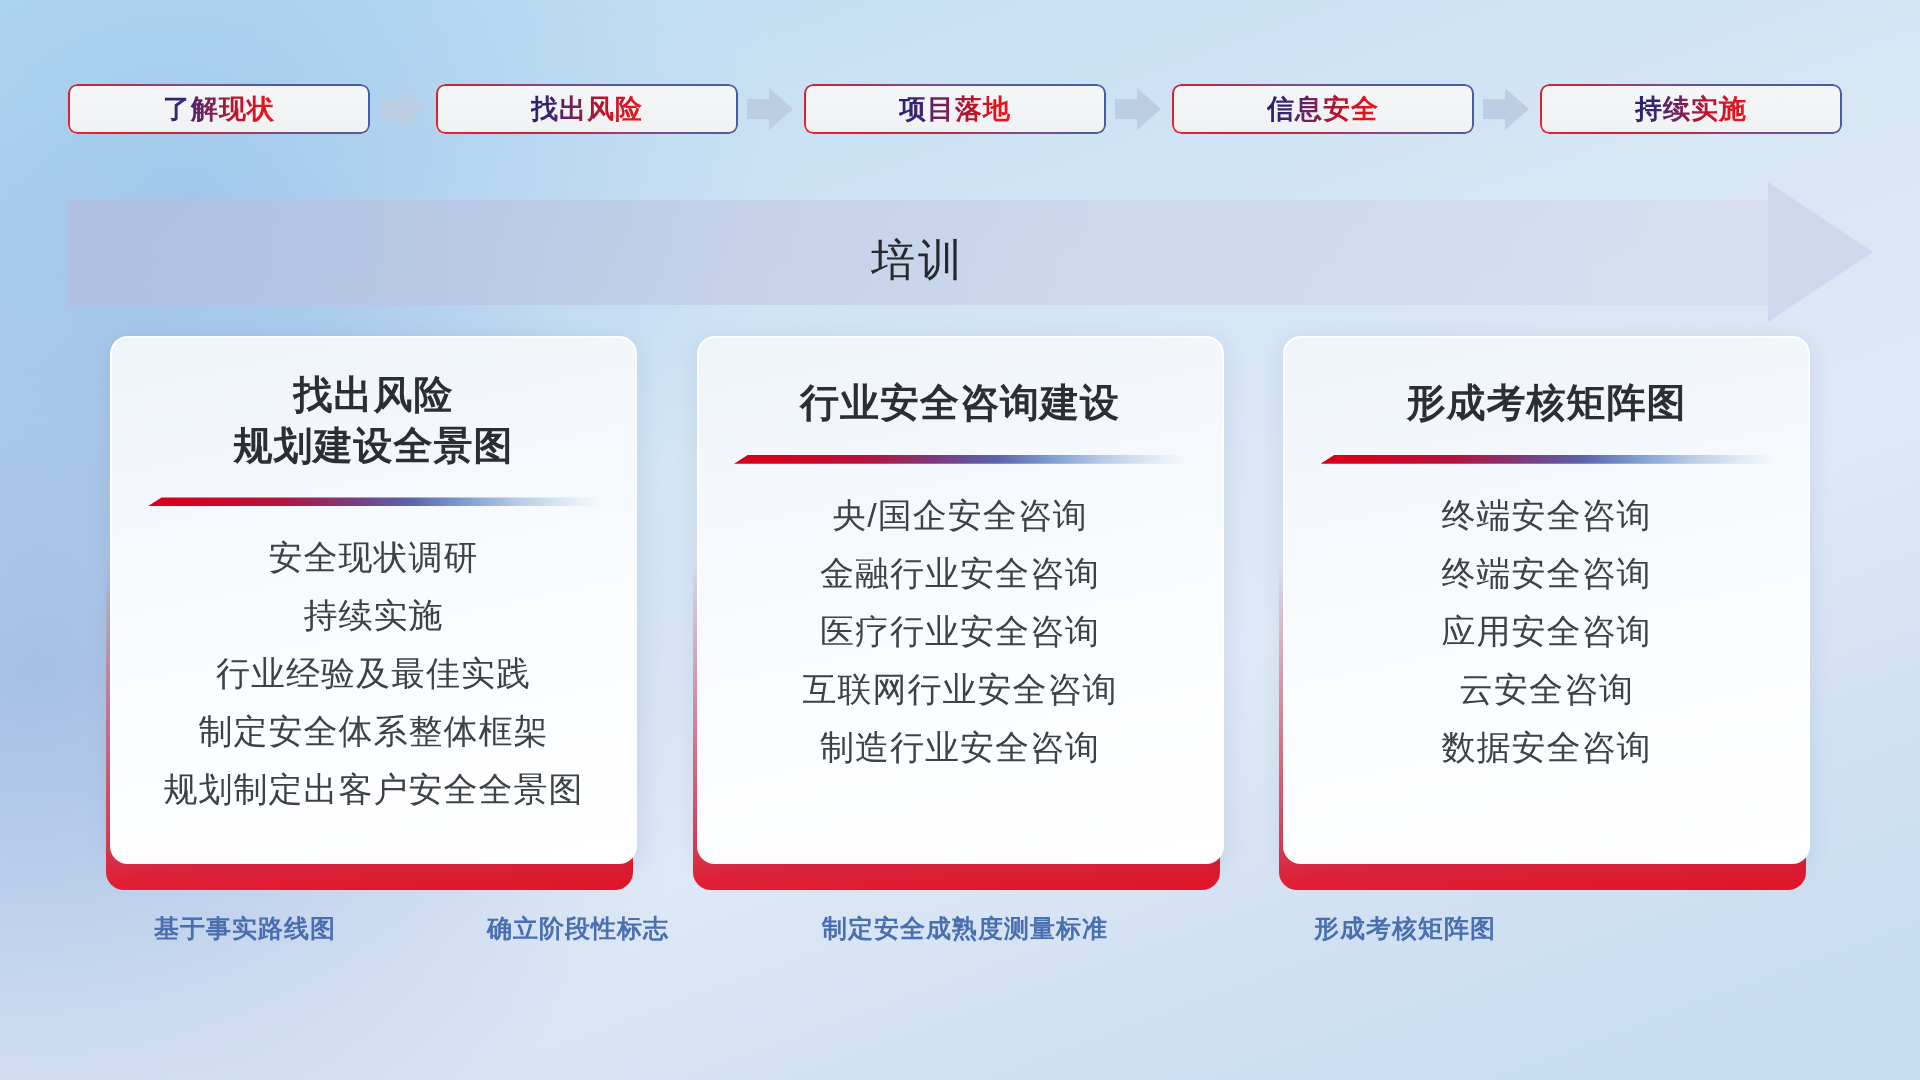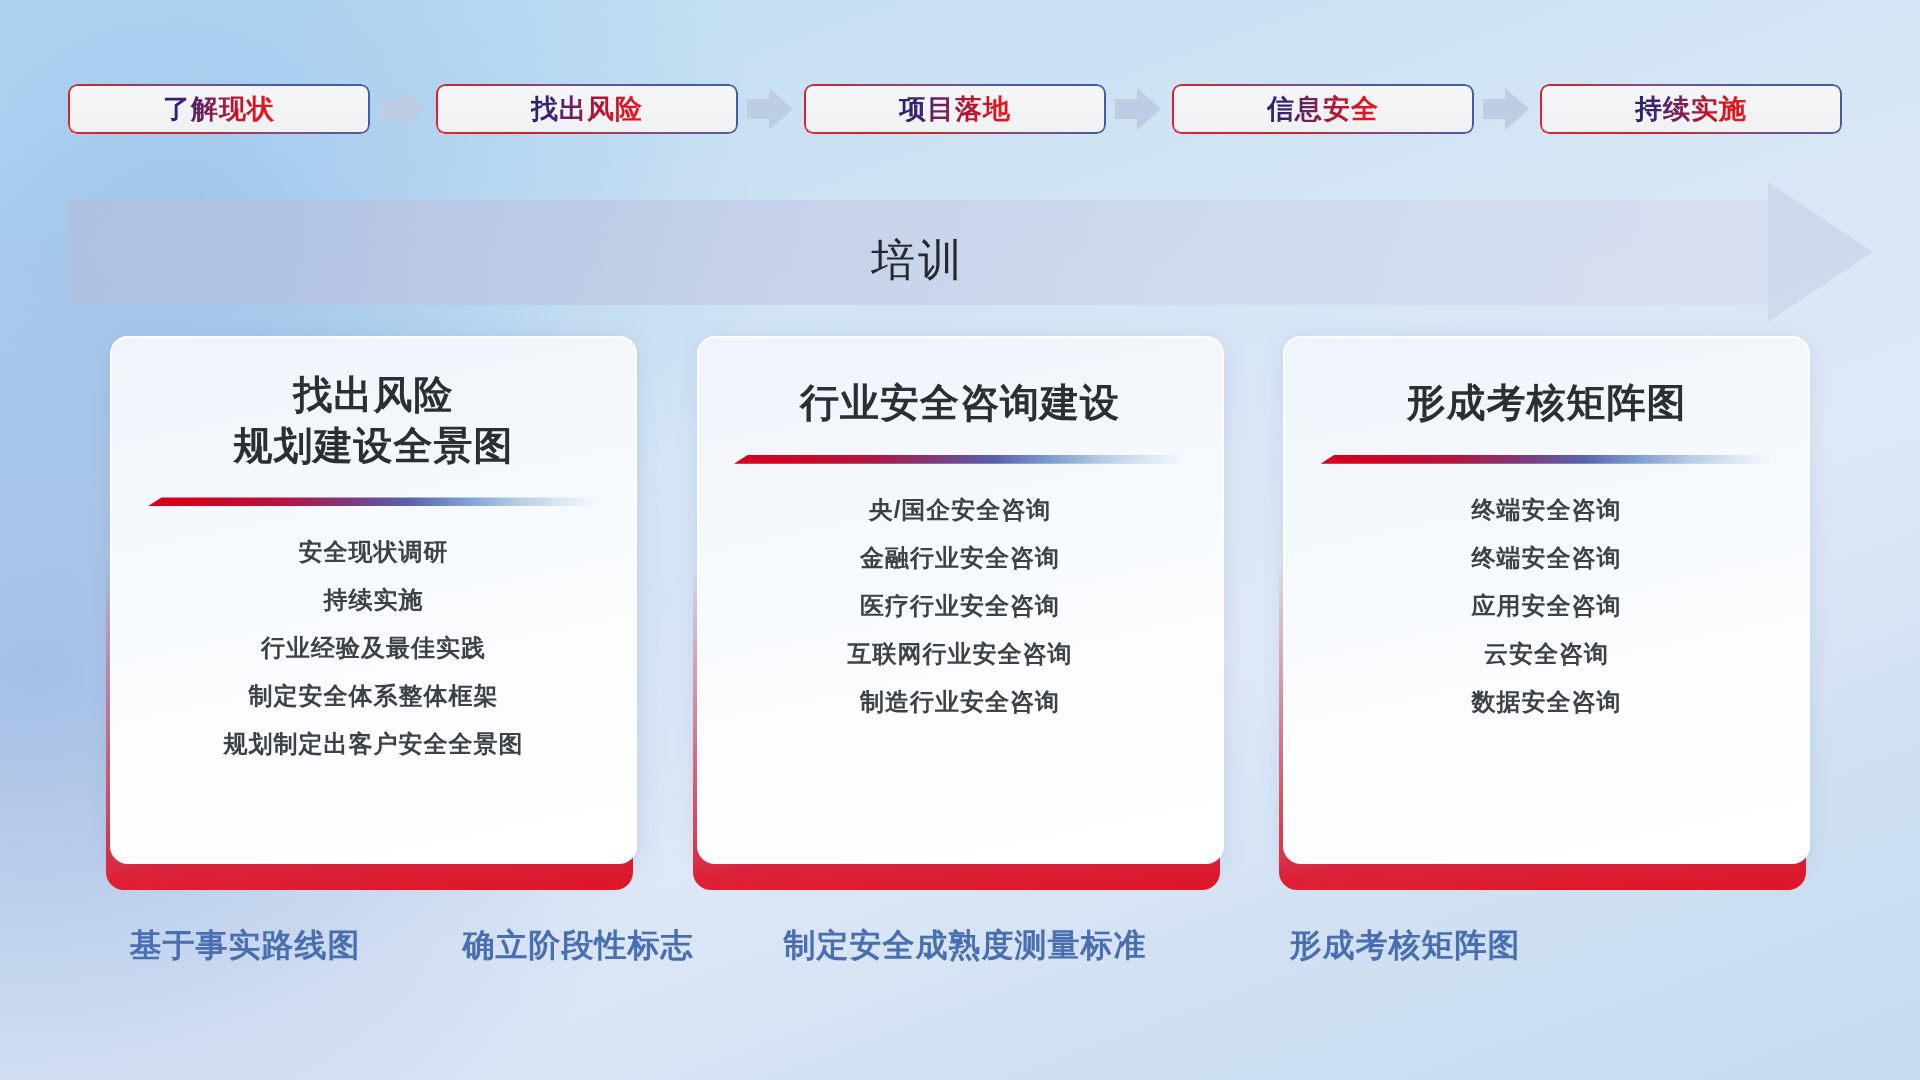--- a/index.html
+++ b/index.html
@@ -232,42 +232,42 @@
   }
 
   .card-list {
     margin-top: 34px;
     width: 100%;
     display: flex;
     flex-direction: column;
     align-items: center;
   }
   .card-list-item {
-    font-size: 24px;
-    font-weight: 700;
+    font-size: 34px;
+    font-weight: 400;
     color: #3c4248;
     line-height: 1;
     margin-bottom: 24px;
     letter-spacing: 1px;
     white-space: nowrap;
   }
   .card-list-item:last-child { margin-bottom: 0; }
 
   
   #captions {
     position: absolute;
     left: 0;
     top: 912px;
     width: 1920px;
     height: 44px;
   }
   .caption {
     position: absolute;
-    top: 12px;
-    font-size: 32px;
+    top: 0;
+    font-size: 25px;
     font-weight: 700;
     color: #4a6fb0;
     letter-spacing: 1px;
     white-space: nowrap;
     transform: translateX(-50%);
   }
 </style>
 </head>
 <body>
 

